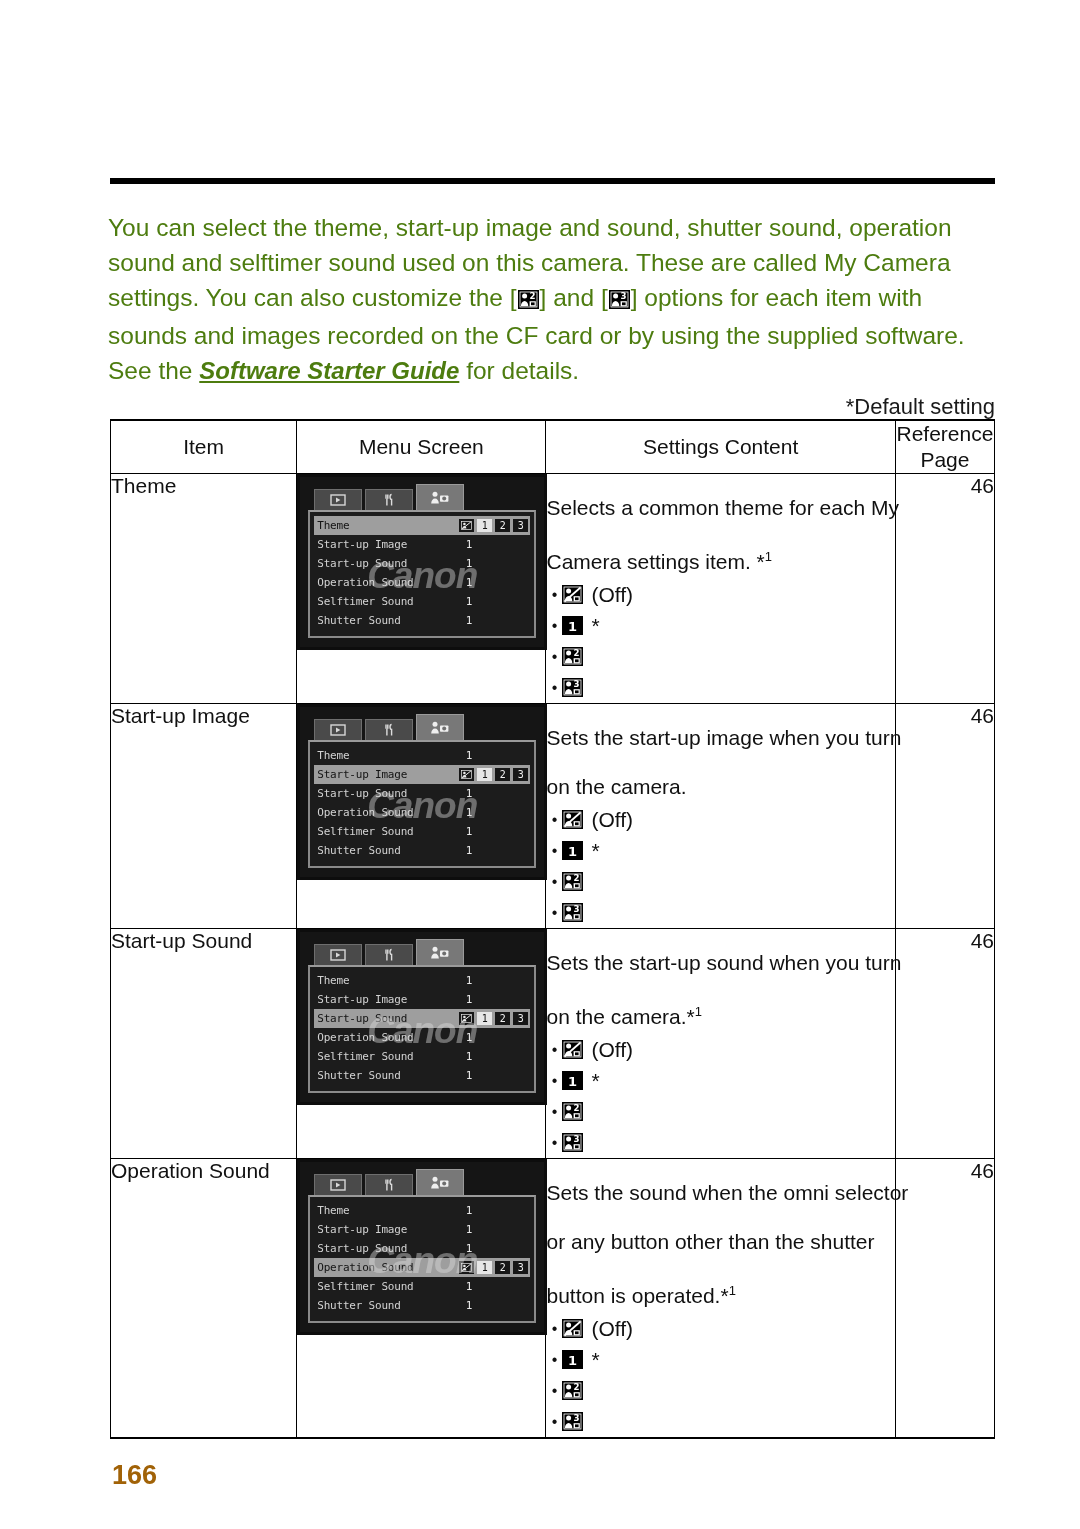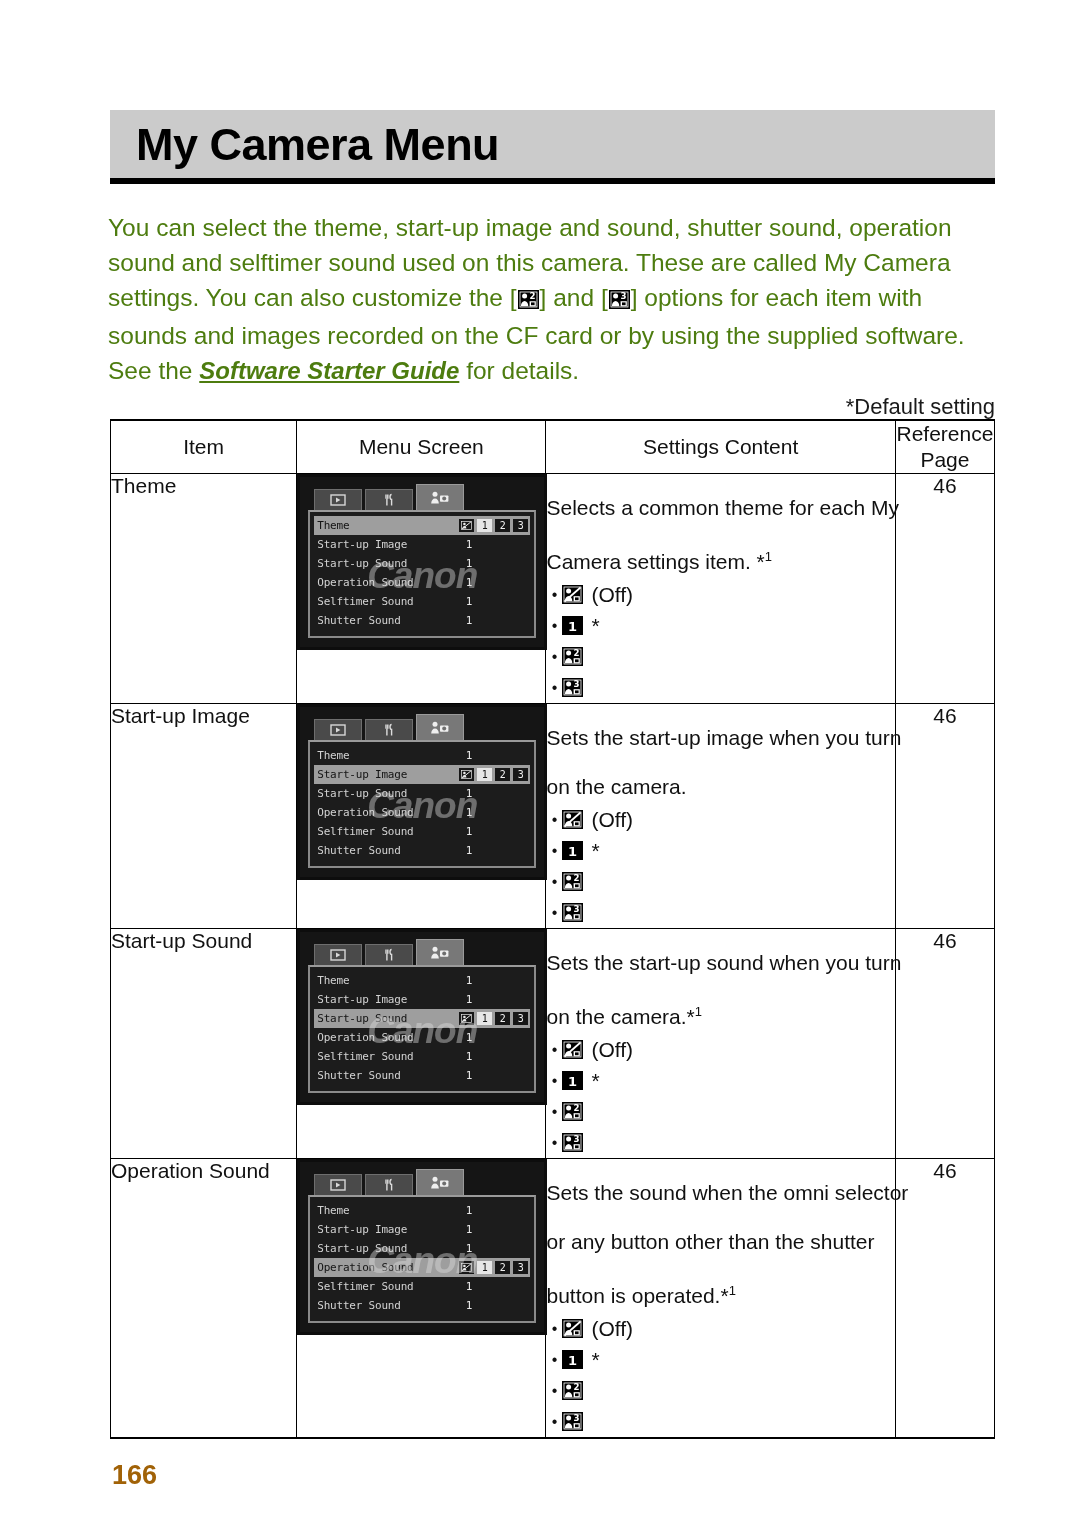--- a/index.html
+++ b/index.html
@@ -118,21 +118,21 @@
   .col-ref     { width: 99px; }
 
   .cell-item {
     font-size: 21px;
     color: #111;
     padding: 12px 0 0 10px;
   }
   .cell-ref {
     font-size: 21px;
     color: #111;
-    text-align: center;
+    text-align: right;
     padding-top: 12px;
   }
   .cell-screen {
     text-align: center;
     padding: 11px 0 13px 0;
   }
   .cell-content {
     padding: 11px 0 10px 10px;
     font-size: 21px;
     line-height: 30px;
@@ -279,23 +279,20 @@
     font-size: 27px;
     font-weight: bold;
     color: #a16207;
   }
 </style>
 </head>
 <body>
 
 <div class="page">
 
-  <div class="banner">
-    <div class="banner-title">My Camera Menu</div>
-  </div>
   <div class="banner-rule"></div>
 
   <div class="intro">
     <span>You can select the theme, start-up image and sound, shutter sound, operation sound and selftimer sound used on this camera. These are called My Camera settings. You can also customize the [</span><span class="inline-ic">
       <svg width="21" height="19" viewBox="0 0 21 19" aria-hidden="true">
         <rect x="0" y="0" width="21" height="19" fill="#000"></rect>
         <rect x="2" y="2" width="17" height="15" fill="none" stroke="#fff" stroke-width="0.8"></rect>
         <circle cx="6.6" cy="6" r="2.5" fill="#fff"></circle>
         <path d="M2.9 16.2c0-3.1 1.7-5.2 3.7-5.2s3.7 2.1 3.7 5.2z" fill="#fff"></path>
         <text x="14.6" y="9.4" font-family="DejaVu Sans, sans-serif" font-size="8.6" font-weight="bold" fill="#fff" text-anchor="middle">2</text>

